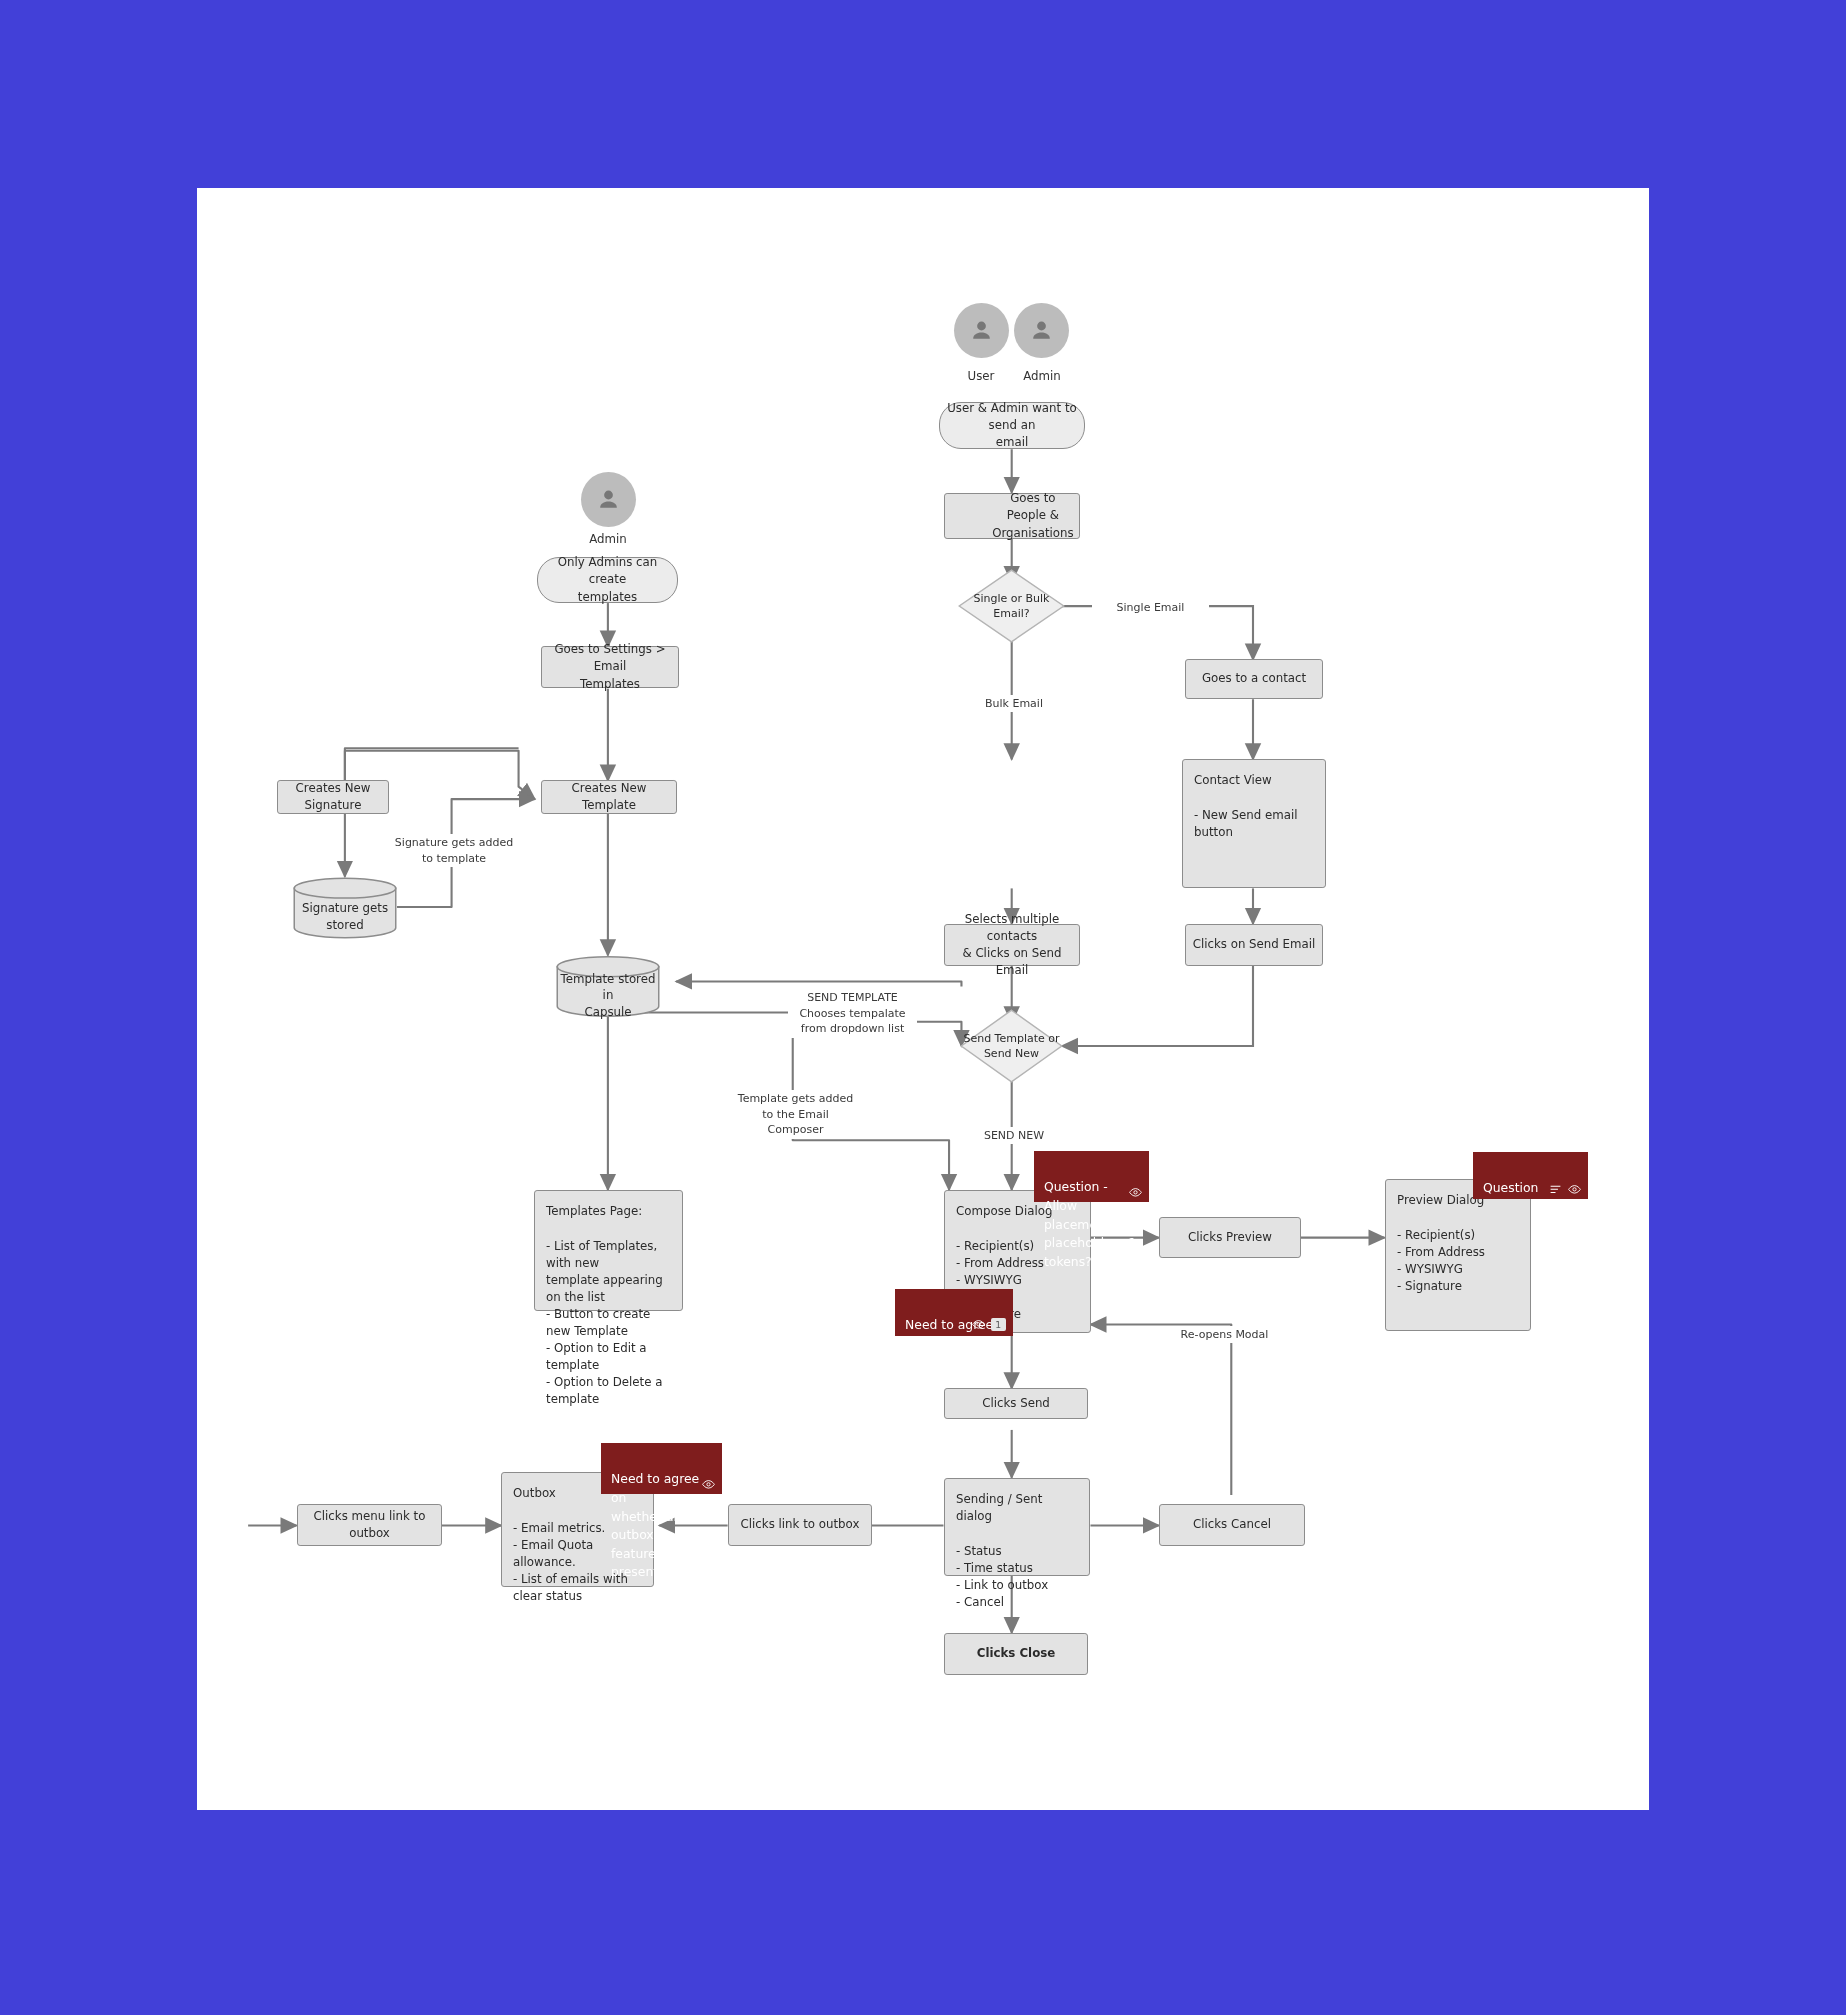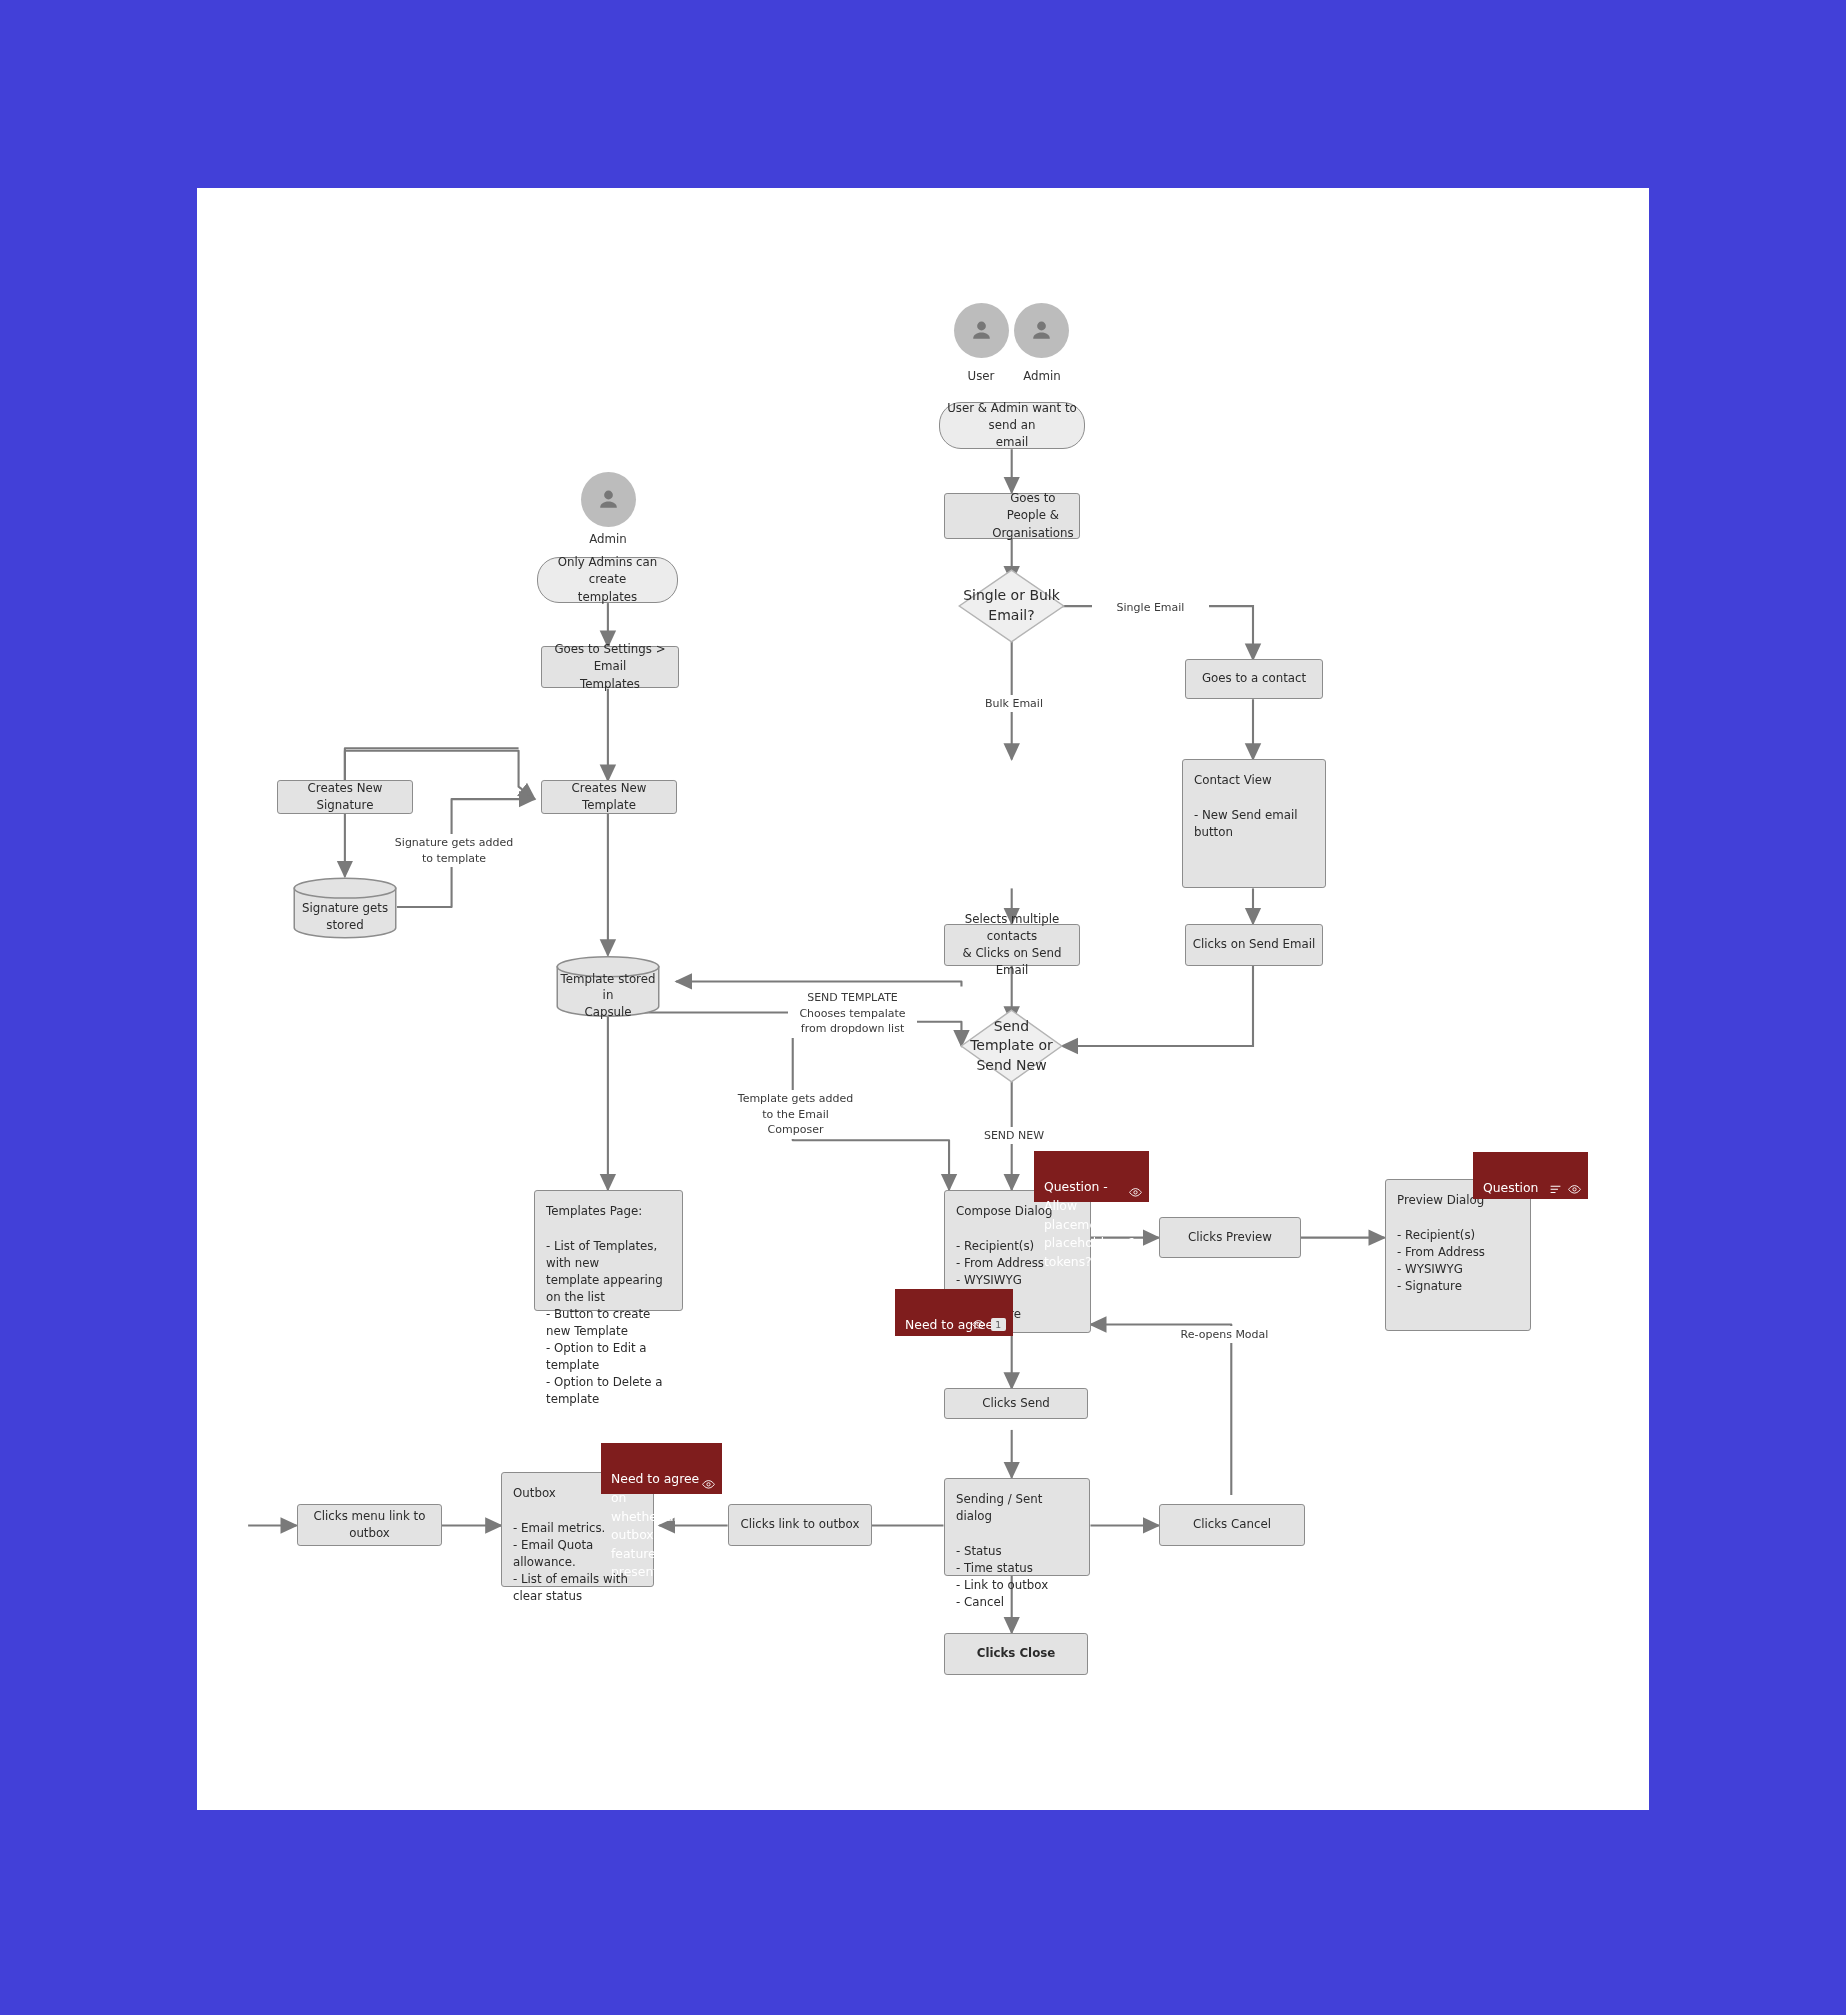--- a/index.html
+++ b/index.html
@@ -75,21 +75,21 @@
   }
   .diamond .dlabel {
     position: absolute;
     left: 0; top: 0;
     width: 100%;
     height: 100%;
     display: flex;
     align-items: center;
     justify-content: center;
     text-align: center;
-    font-size: 14px;
+    font-size: 11px;
     color: #2b2b2b;
     white-space: pre-line;
     line-height: 1.4;
   }
 
   .cyl {
     position: absolute;
     box-sizing: border-box;
   }
   .cyl svg { position: absolute; left:0; top:0; width:100%; height:100%; }
@@ -347,21 +347,21 @@
 - List of emails with clear status</div>
 
   <div class="node soft center" style="left:297px; top:1504px; width:145px; height:42px;">Clicks menu link to outbox</div>
 
   <div class="node pill center" style="left:537px; top:557px; width:141px; height:46px;">Only Admins can create
 templates</div>
 
   <div class="node soft center" style="left:541px; top:646px; width:138px; height:42px;">Goes to Settings &gt; Email
 Templates</div>
 
-  <div class="node soft center" style="left:277px; top:780px; width:136px; height:34px;">Creates New Signature</div>
+  <div class="node soft center" style="left:277px; top:780px; width:112px; height:34px;">Creates New Signature</div>
 
   <div class="node soft center" style="left:541px; top:780px; width:136px; height:34px;">Creates New Template</div>
 
   <div class="cyl" style="left:293px; top:877px; width:104px; height:62px;">
     <svg viewBox="0 0 168 100" preserveAspectRatio="none">
       <path d="M2,18 L2,82 A82,16 0 0 0 166,82 L166,18 Z" fill="#e3e3e3" stroke="#8c8c8c" stroke-width="2.4"></path>
       <ellipse cx="84" cy="18" rx="82" ry="16" fill="#e3e3e3" stroke="#8c8c8c" stroke-width="2.4"></ellipse>
     </svg>
     <div class="clabel">Signature gets stored</div>
   </div>

